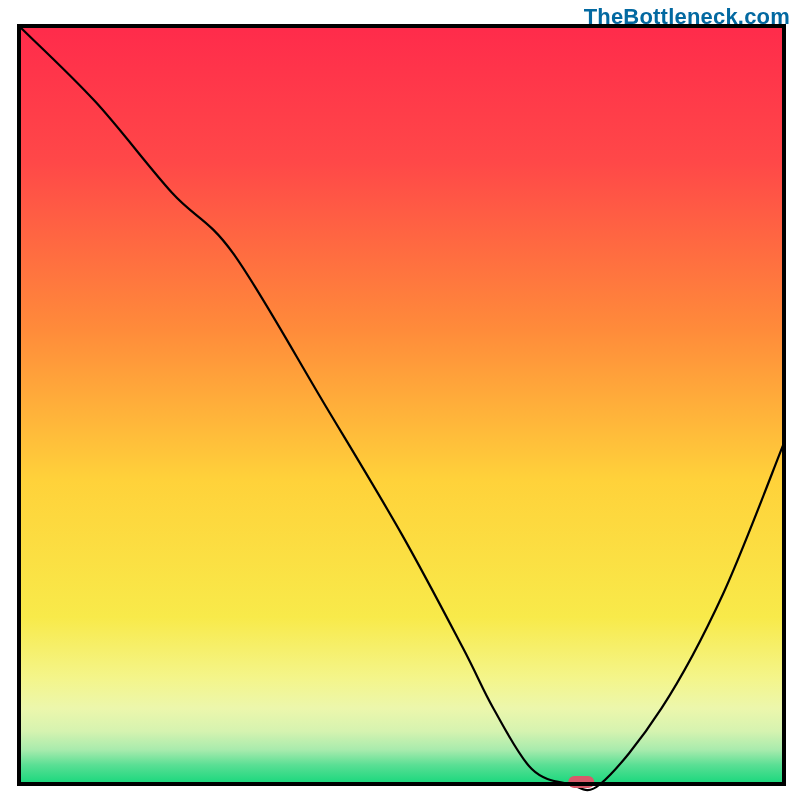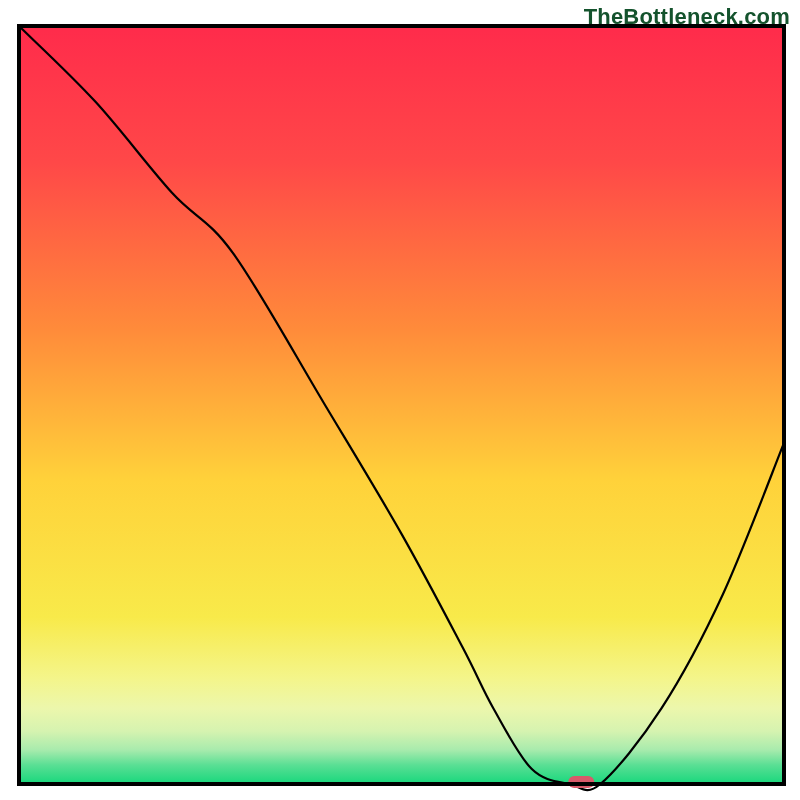--- a/index.html
+++ b/index.html
@@ -14,21 +14,21 @@
     position: relative;
     width: 800px;
     height: 800px;
   }
   .watermark {
     position: absolute;
     top: 4px;
     right: 10px;
     font-size: 22px;
     font-weight: 600;
-    color: #14532d;
+    color: #0369a1;
     letter-spacing: 0.2px;
     z-index: 10;
   }
   svg.chart {
     display: block;
   }
 </style>
 </head>
 <body>
 

